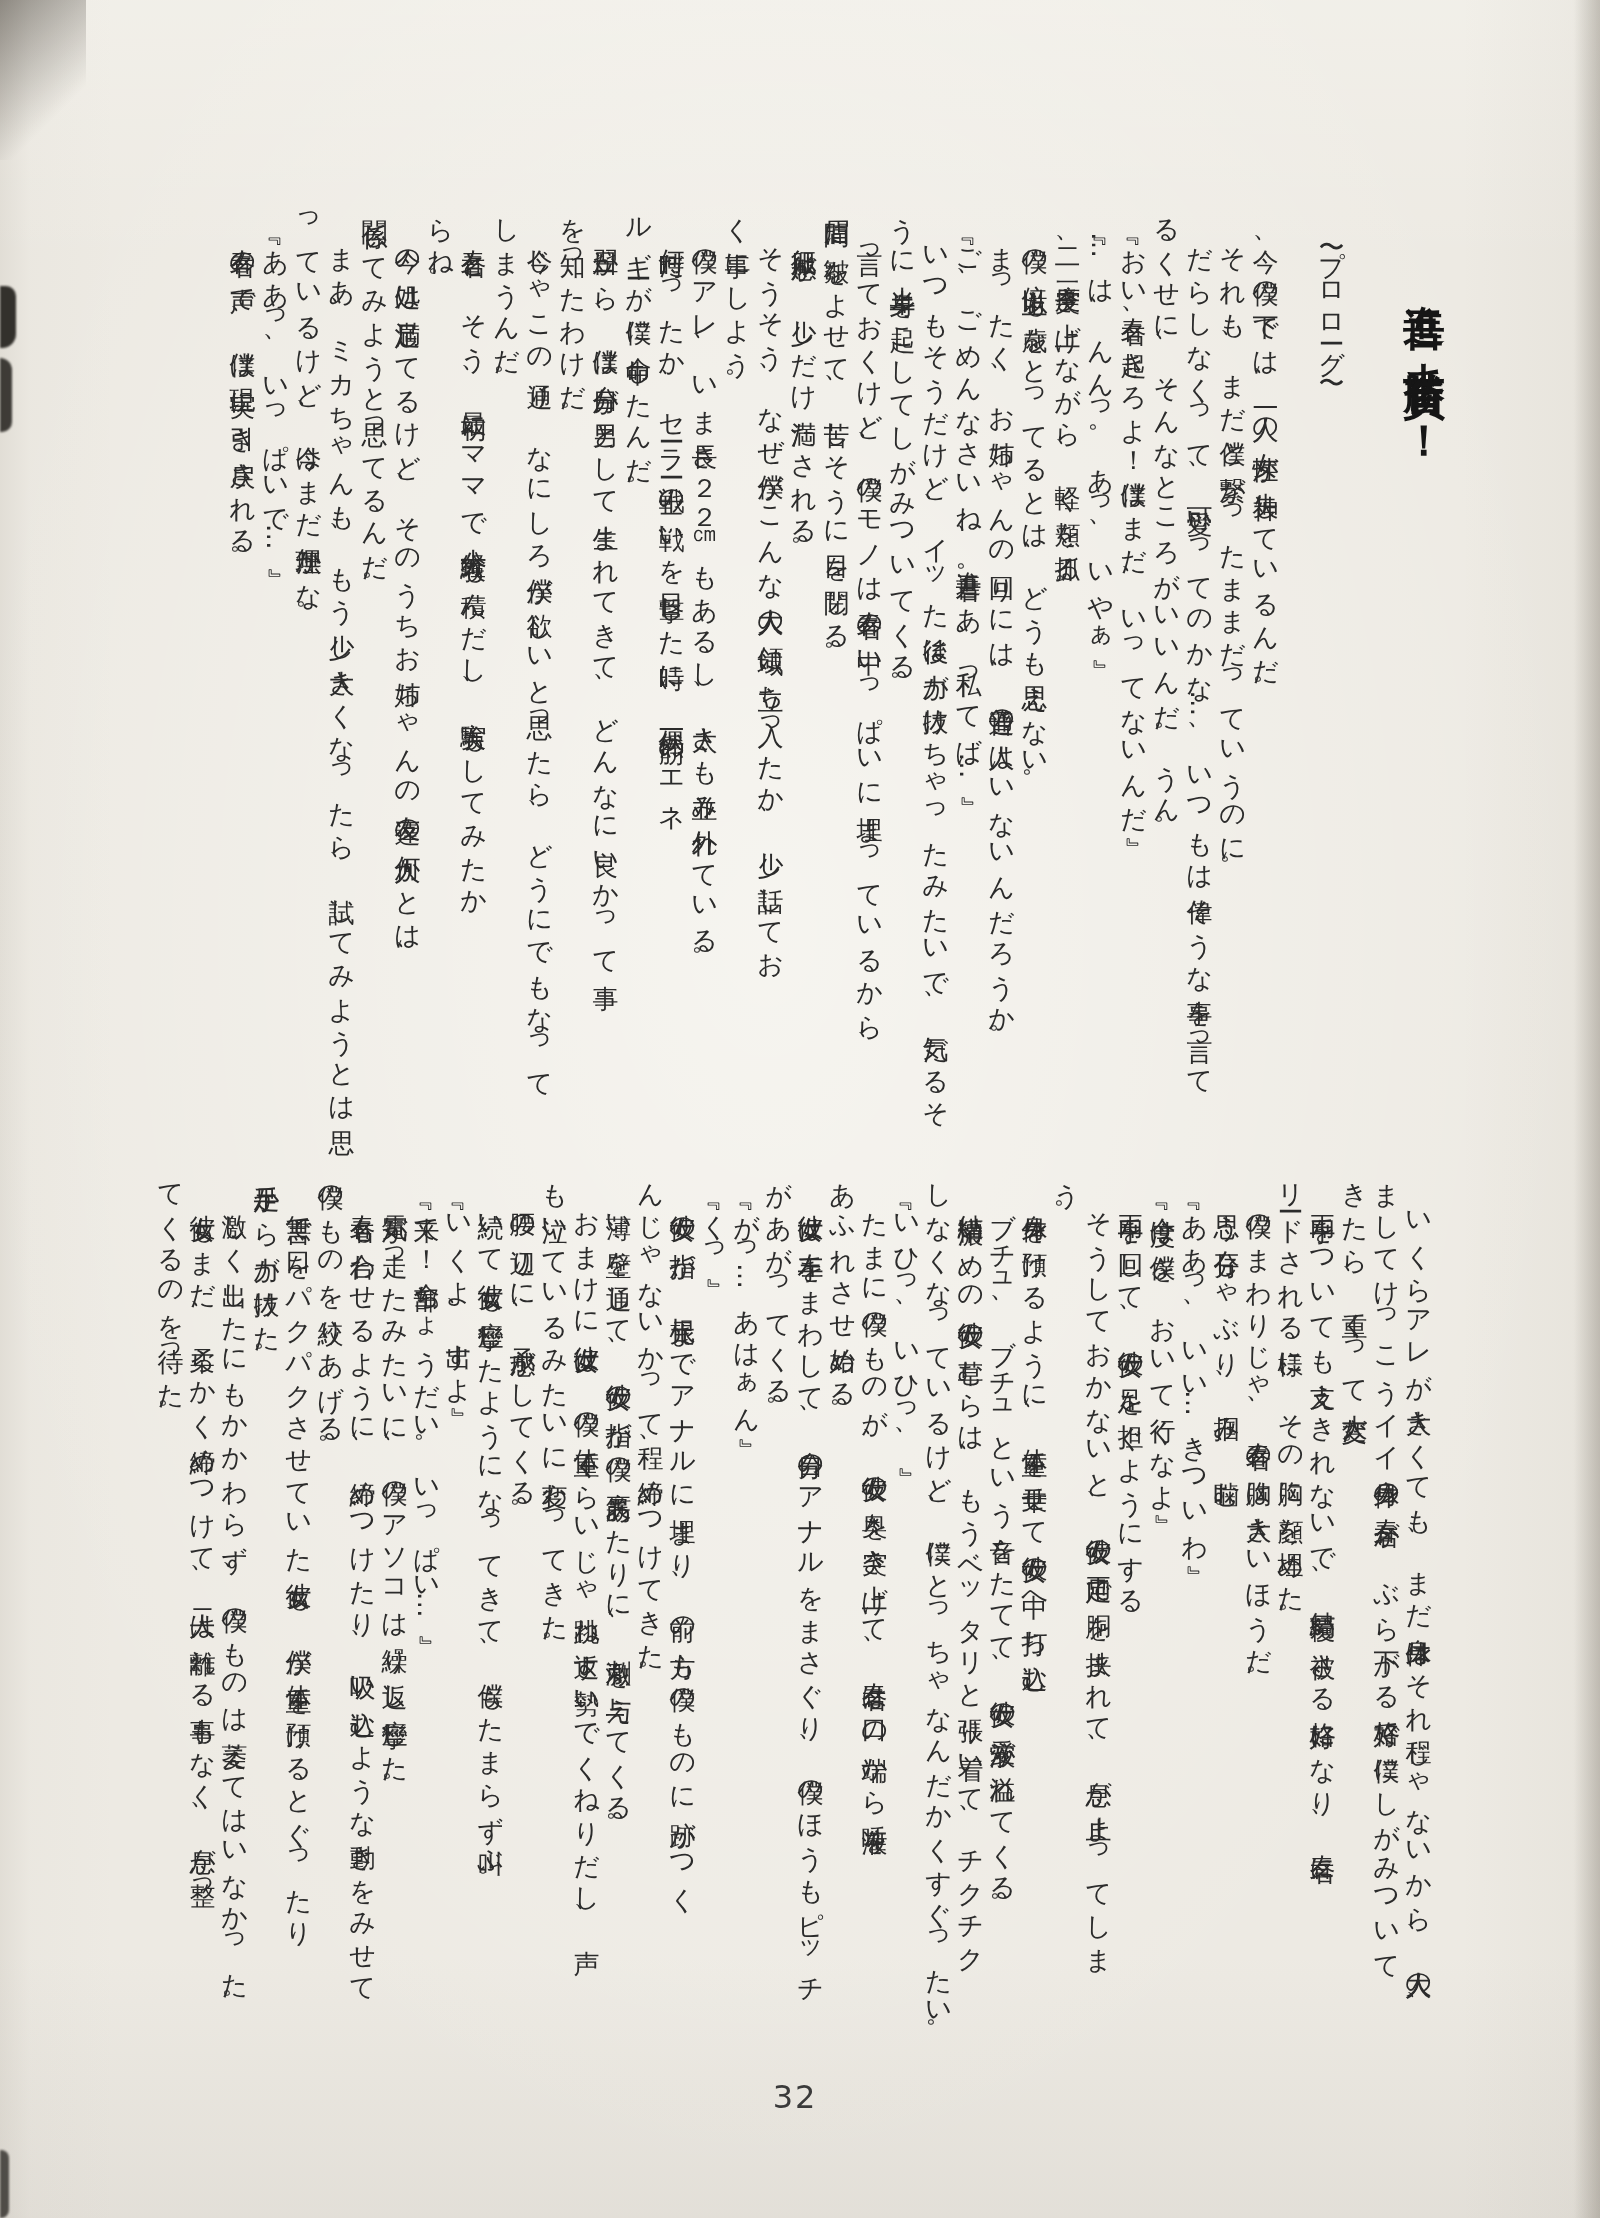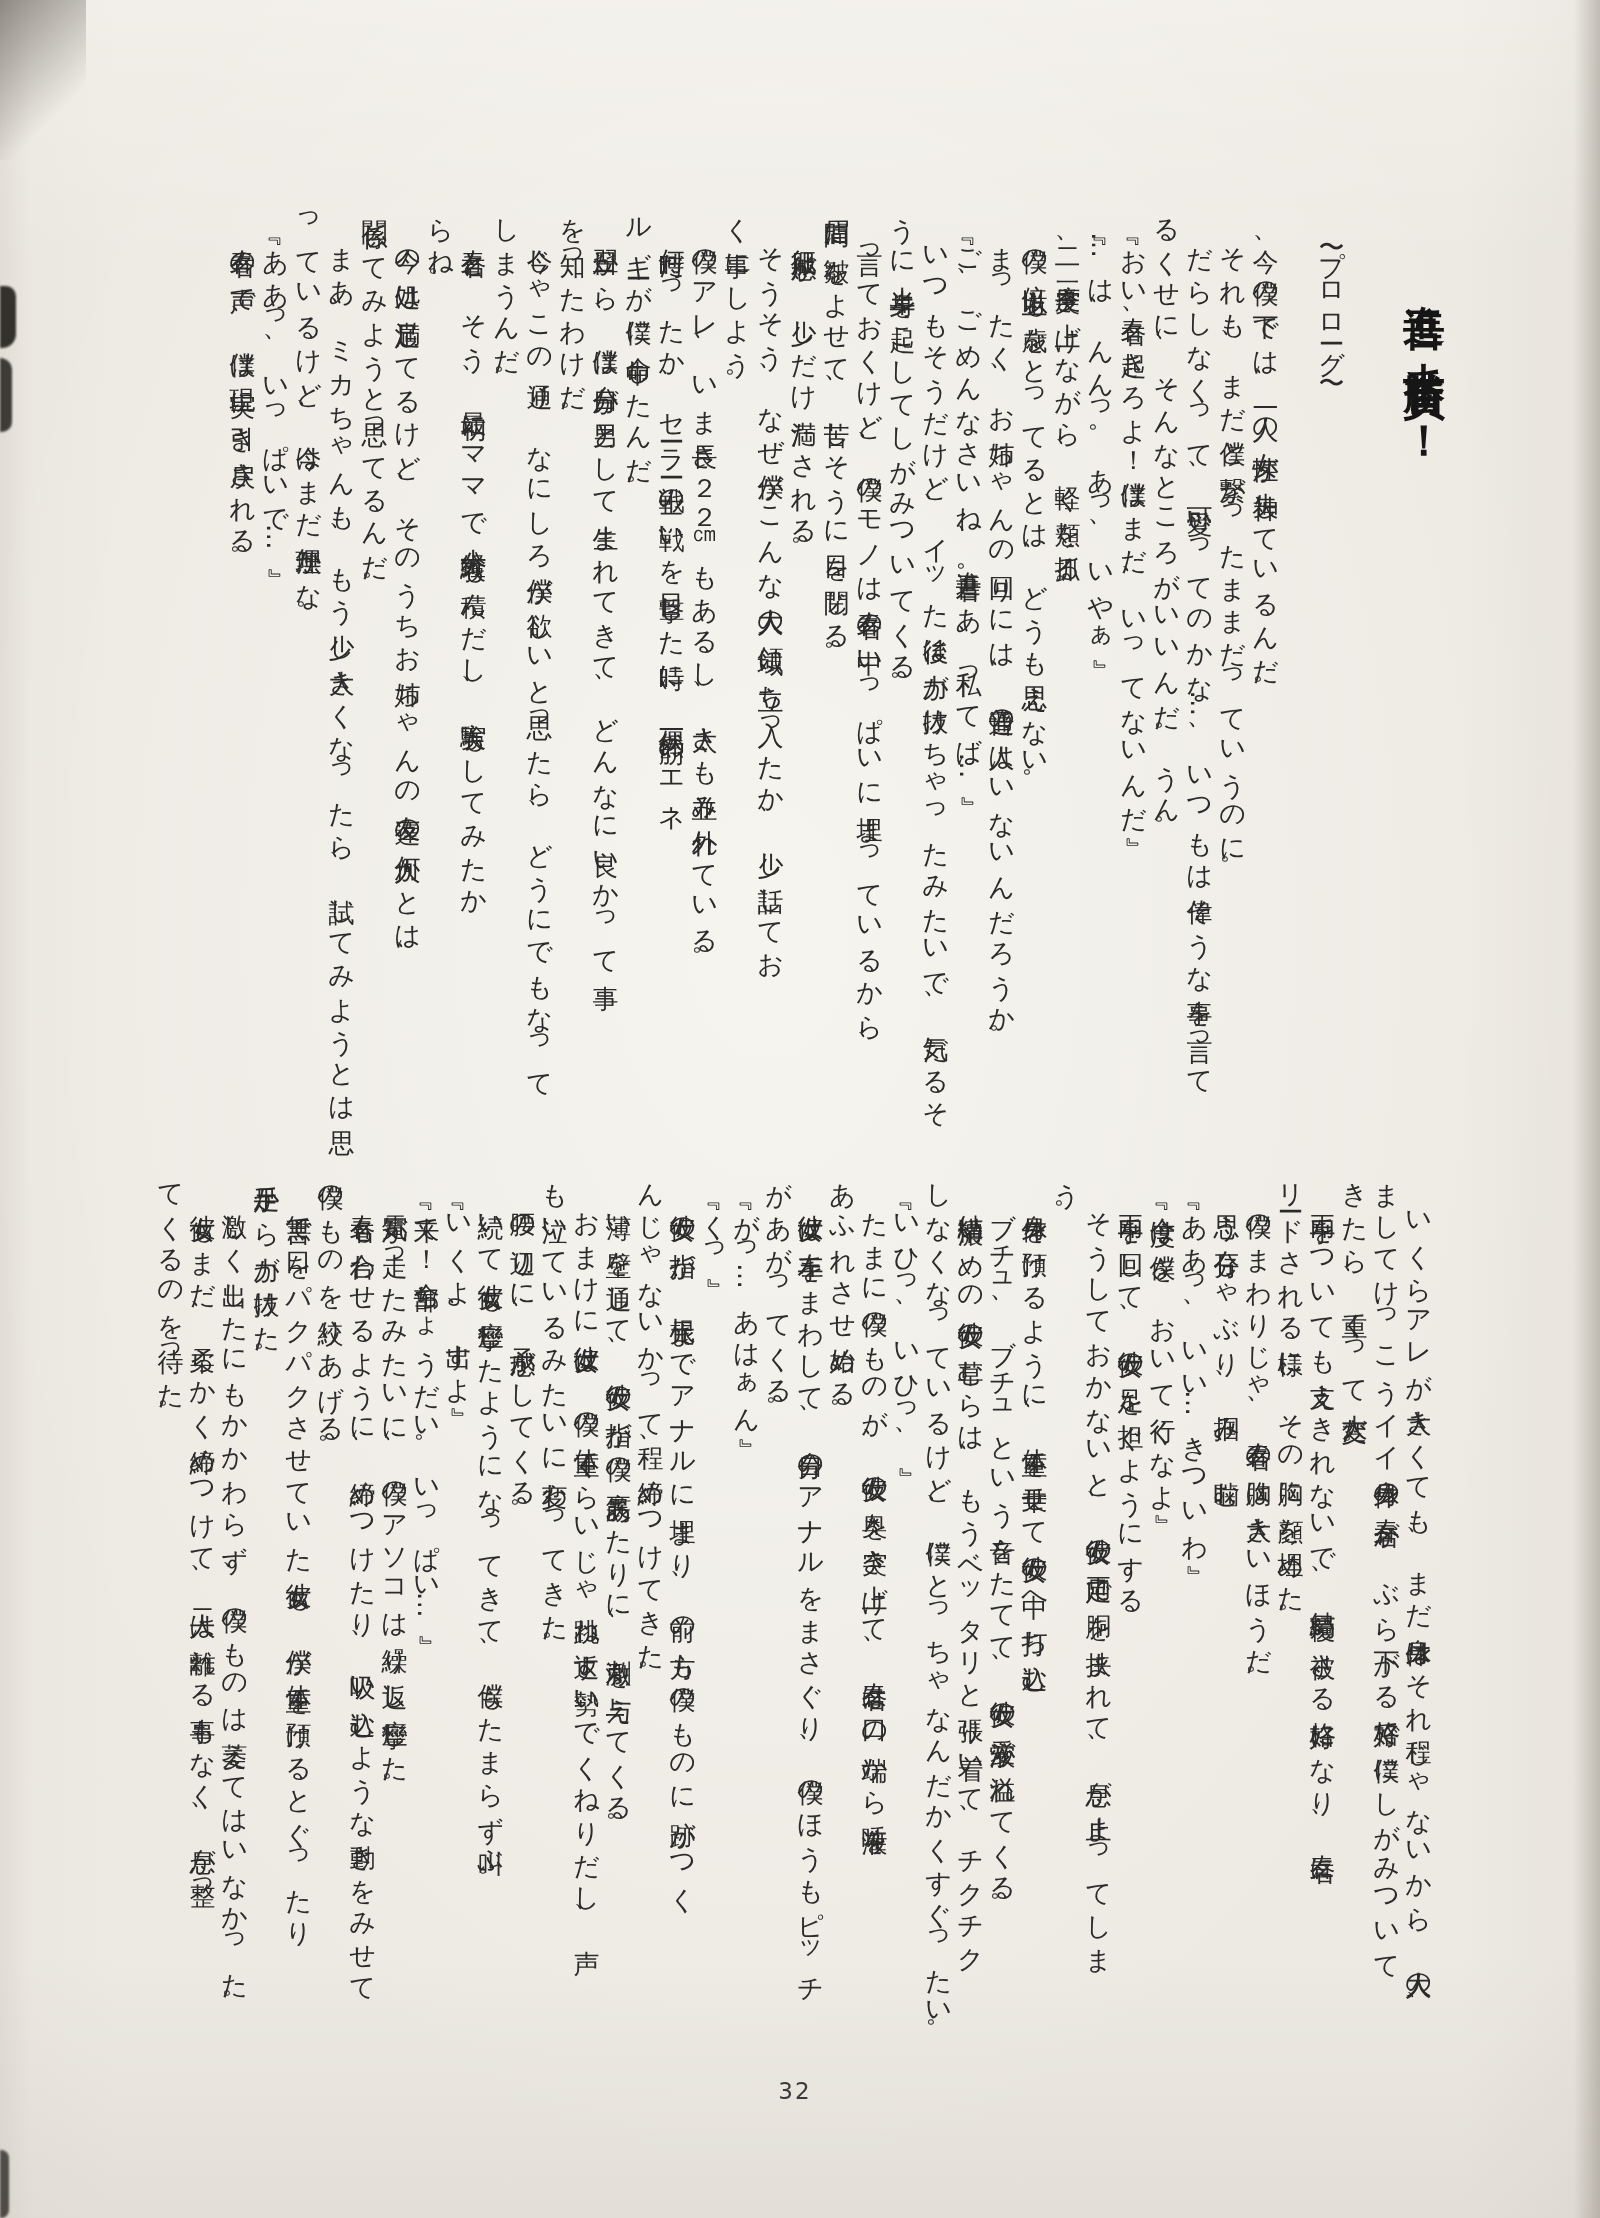--- a/index.html
+++ b/index.html
@@ -54,21 +54,21 @@
     position:absolute;left:1398px;top:272px;height:300px;
     writing-mode:vertical-rl;text-orientation:mixed;
     font-size:42px;font-weight:bold;color:#161616;
     letter-spacing:5px;line-height:52px;white-space:pre;
   }
   .top-block{top:200px;right:255px;height:935px;}
   .bottom-block{top:1165px;right:168px;height:995px;}
 
   .pageno{
     position:absolute;left:760px;top:2078px;width:70px;
-    font-size:23px;color:#3a3a3a;text-align:center;
+    font-size:32px;color:#3a3a3a;text-align:center;
     letter-spacing:2px;
   }
 </style>
 </head>
 <body>
 
 <div class="paper"></div>
 
 <div class="art-corner"></div>
 <div class="art art-blob1"></div>

